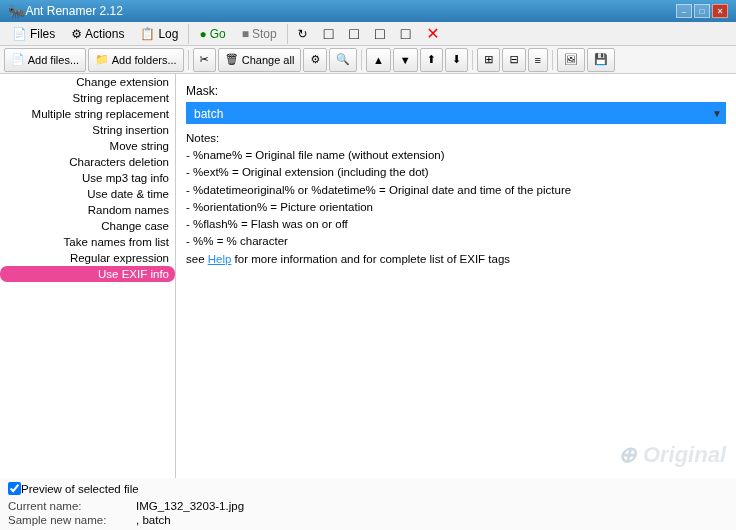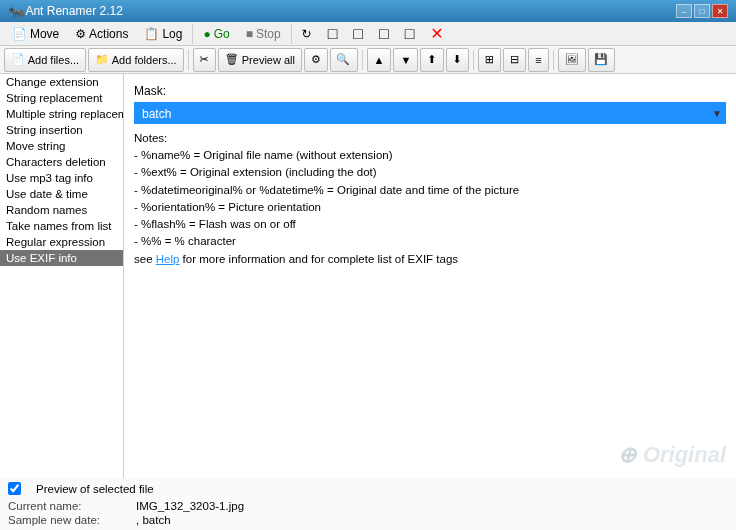--- a/index.html
+++ b/index.html
@@ -84,35 +84,37 @@
       padding: 2px 4px;
       gap: 2px;
     }
 
     .main-content {
       display: flex;
       height: calc(530px - 22px - 24px - 30px - 28px - 22px);
     }
 
     .sidebar {
-      width: 124px;
+      width: 176px;
       background: white;
       border-right: 1px solid #ccc;
       overflow-y: auto;
+      text-align: right;
     }
     .sidebar-item {
       padding: 2px 6px;
       cursor: pointer;
       font-size: 11.5px;
       color: #000;
       white-space: nowrap;
     }
     .sidebar-item.active {
-      background: #737373;
+      background: #ec4899;
       color: white;
+      border-radius: 7px;
     }
 
     .content-area {
       flex: 1;
       background: white;
       padding: 10px;
       overflow: auto;
       position: relative;
     }
 
@@ -159,21 +161,21 @@
     }
 
     .preview-panel {
       background: #fafafa;
       border-bottom: 1px solid #ccc;
       padding: 4px 8px;
     }
     .preview-header {
       display: flex;
       align-items: center;
-      gap: 15px;
+      gap: 0;
       margin-bottom: 4px;
       font-size: 11.5px;
     }
     .preview-row {
       display: flex;
       gap: 18px;
       font-size: 11.5px;
       padding: 1px 0;
     }
     .preview-label { width: 110px; color: #444; }
@@ -198,21 +200,21 @@
     </div>
     <div class="title-btn close">
       <span class="title-btn-icon">✕</span>
     </div>
   </div>
 </div>
 
 <div class="menu-bar">
   <div class="menu-item">
     <span>📄</span>
-    <span>Move</span>
+    <span>Files</span>
   </div>
   <div class="menu-item">
     <span>⚙</span>
     <span>Actions</span>
   </div>
   <div class="menu-item">
     <span>📋</span>
     <span>Log</span>
   </div>
   <div class="tb-sep"></div>
@@ -243,21 +245,21 @@
   <div class="tb-btn">
     <span>📁</span>
     <span>Add folders...</span>
   </div>
   <div class="tb-sep"></div>
   <div class="tb-btn">
     <span>✂</span>
   </div>
   <div class="tb-btn">
     <span>🗑</span>
-    <span>Preview all</span>
+    <span>Change all</span>
   </div>
   <div class="tb-btn">
     <span>⚙</span>
   </div>
   <div class="tb-btn">
     <span>🔍</span>
   </div>
   <div class="tb-sep"></div>
   <div class="tb-btn">
     <span>▲</span>
@@ -295,20 +297,21 @@
   <div class="sidebar">
     <div class="sidebar-item">Change extension</div>
     <div class="sidebar-item">String replacement</div>
     <div class="sidebar-item">Multiple string replacement</div>
     <div class="sidebar-item">String insertion</div>
     <div class="sidebar-item">Move string</div>
     <div class="sidebar-item">Characters deletion</div>
     <div class="sidebar-item">Use mp3 tag info</div>
     <div class="sidebar-item">Use date &amp; time</div>
     <div class="sidebar-item">Random names</div>
+    <div class="sidebar-item">Change case</div>
     <div class="sidebar-item">Take names from list</div>
     <div class="sidebar-item">Regular expression</div>
     <div class="sidebar-item active">Use EXIF info</div>
   </div>
 
   <div class="content-area">
     <div class="mask-label">Mask:</div>
     <div class="mask-wrapper">
       <select class="mask-select">
         <option>batch</option>
@@ -336,16 +339,16 @@
 <div class="preview-panel">
   <div class="preview-header">
     <input type="checkbox" checked="" style="">
     <span>Preview of selected file</span>
   </div>
   <div class="preview-row">
     <span class="preview-label">Current name:</span>
     <span class="preview-value">IMG_132_3203-1.jpg</span>
   </div>
   <div class="preview-row">
-    <span class="preview-label">Sample new date:</span>
+    <span class="preview-label">Sample new name:</span>
     <span class="preview-value">, batch</span>
   </div>
 </div>
 
 </body></html>

